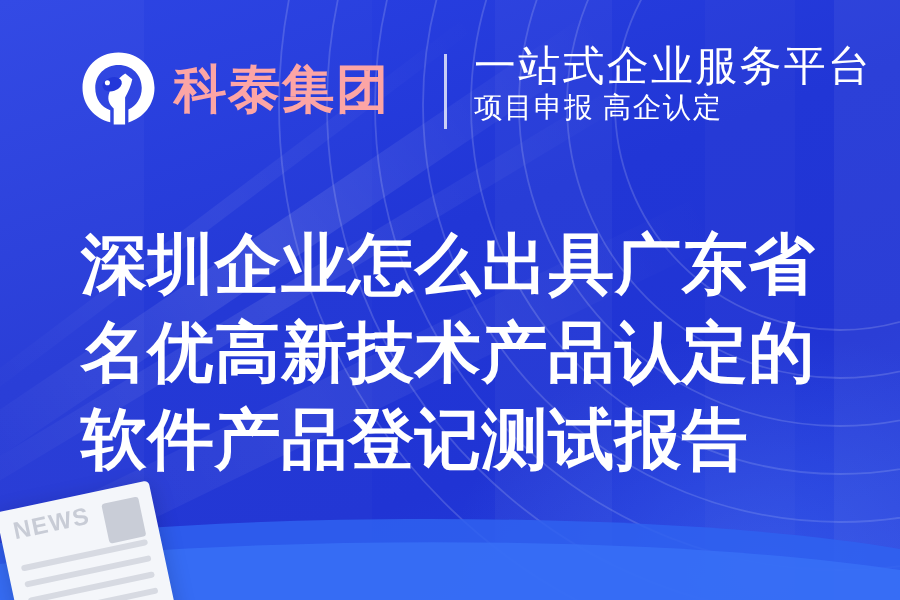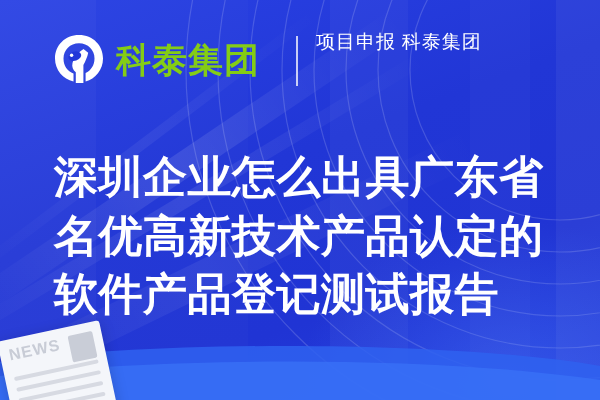--- a/index.html
+++ b/index.html
@@ -96,21 +96,21 @@
   }
   .logo-mark {
     width: 54px;
     height: 54px;
     flex: 0 0 54px;
   }
   .logo-mark svg { display: block; width: 100%; height: 100%; }
 
   .brand-name {
     margin-left: 10px;
-    color: #84cc16;
+    color: #fca5a5;
     font-size: 35px;
     font-weight: bold;
     letter-spacing: 1px;
     line-height: 1;
     white-space: nowrap;
   }
 
   .divider {
     position: absolute;
     left: 296px;
@@ -254,21 +254,22 @@
         <ellipse cx="22.8" cy="24.2" rx="6.6" ry="4.6" transform="rotate(-18 22.8 24.2)" fill="#2237d9"></ellipse>
         <circle cx="19.6" cy="23.2" r="1.7" fill="#ffffff"></circle>
       </svg>
     </div>
     <div class="brand-name">科泰集团</div>
   </div>
 
   <div class="divider"></div>
 
   <div class="tagline">
-    <div class="tagline-sub">项目申报 科泰集团</div>
+    <div class="tagline-main">一站式企业服务平台</div>
+    <div class="tagline-sub">项目申报 高企认定</div>
   </div>
 
   <div class="headline">深圳企业怎么出具广东省名优高新技术产品认定的软件产品登记测试报告</div>
 
   <div class="news-card">
     <div class="news-inner">
       <div class="news-title">NEWS</div>
       <div class="news-thumb"></div>
       <div class="news-lines">
         <div class="news-line"></div>

